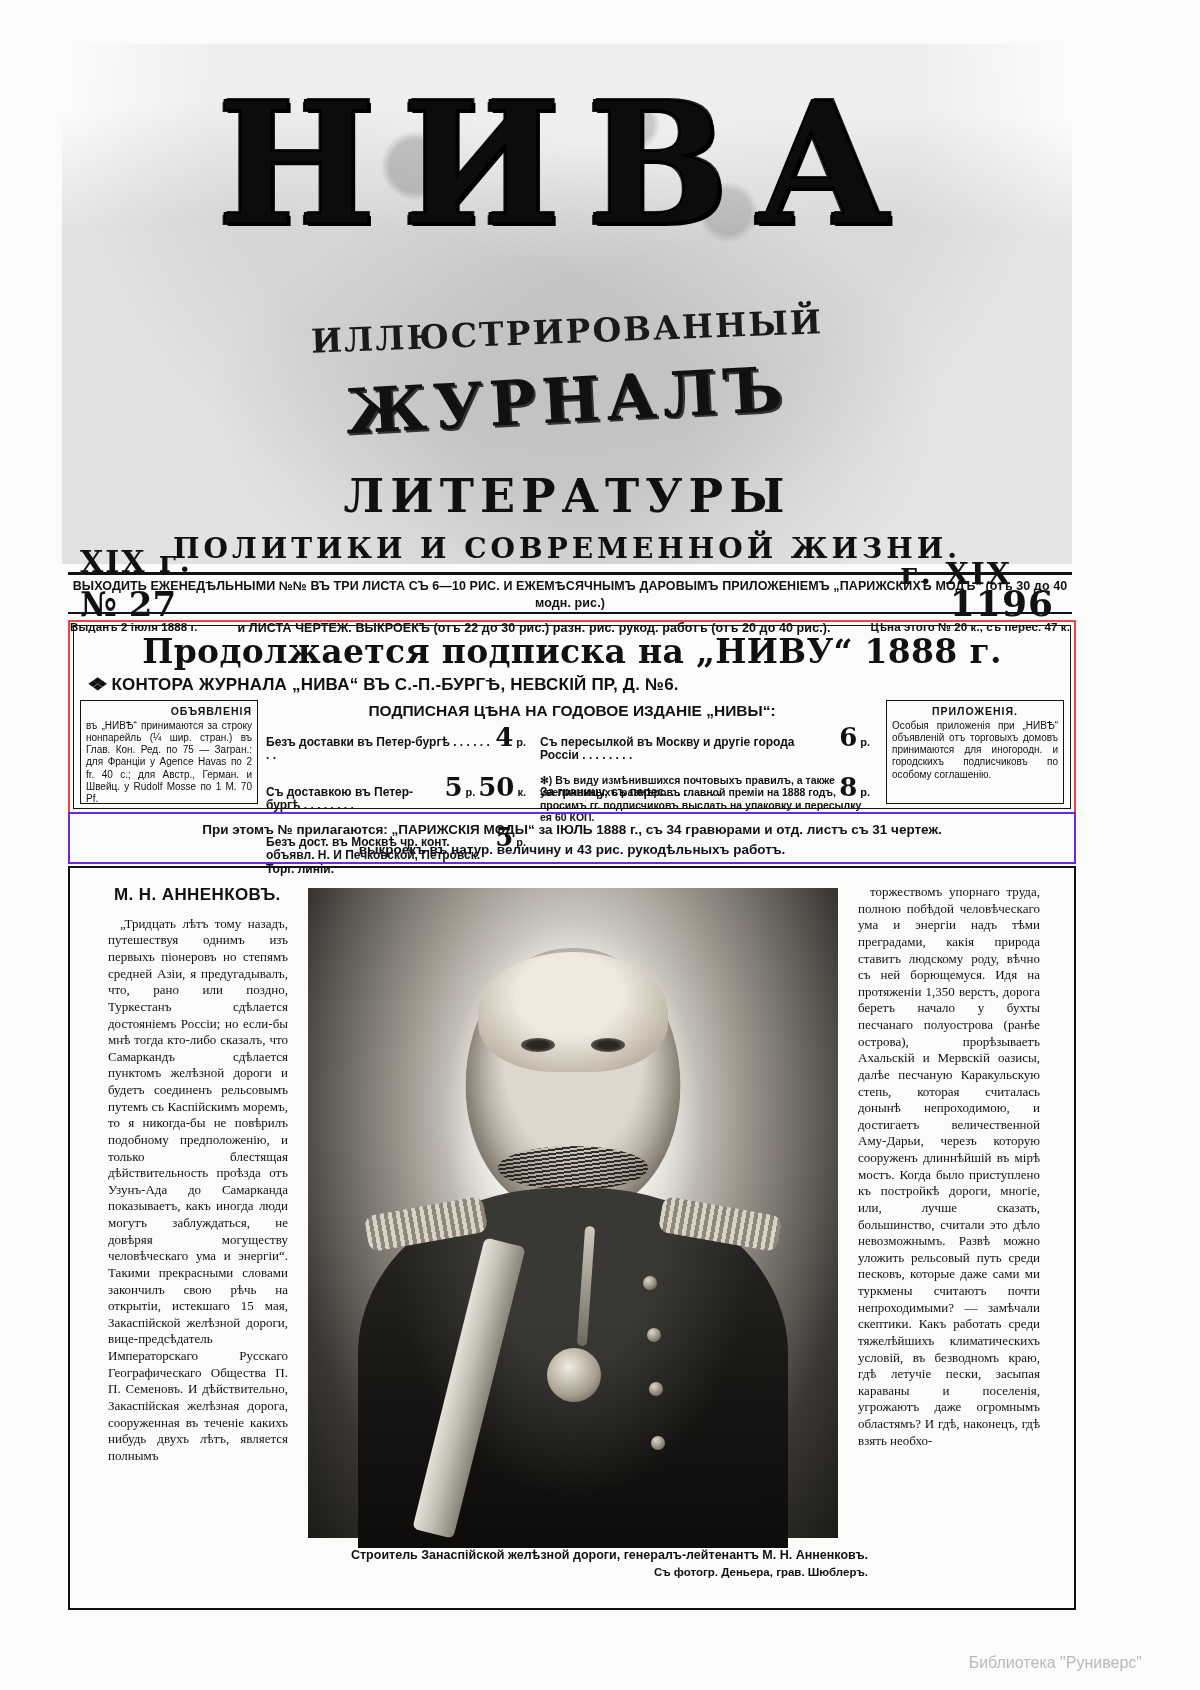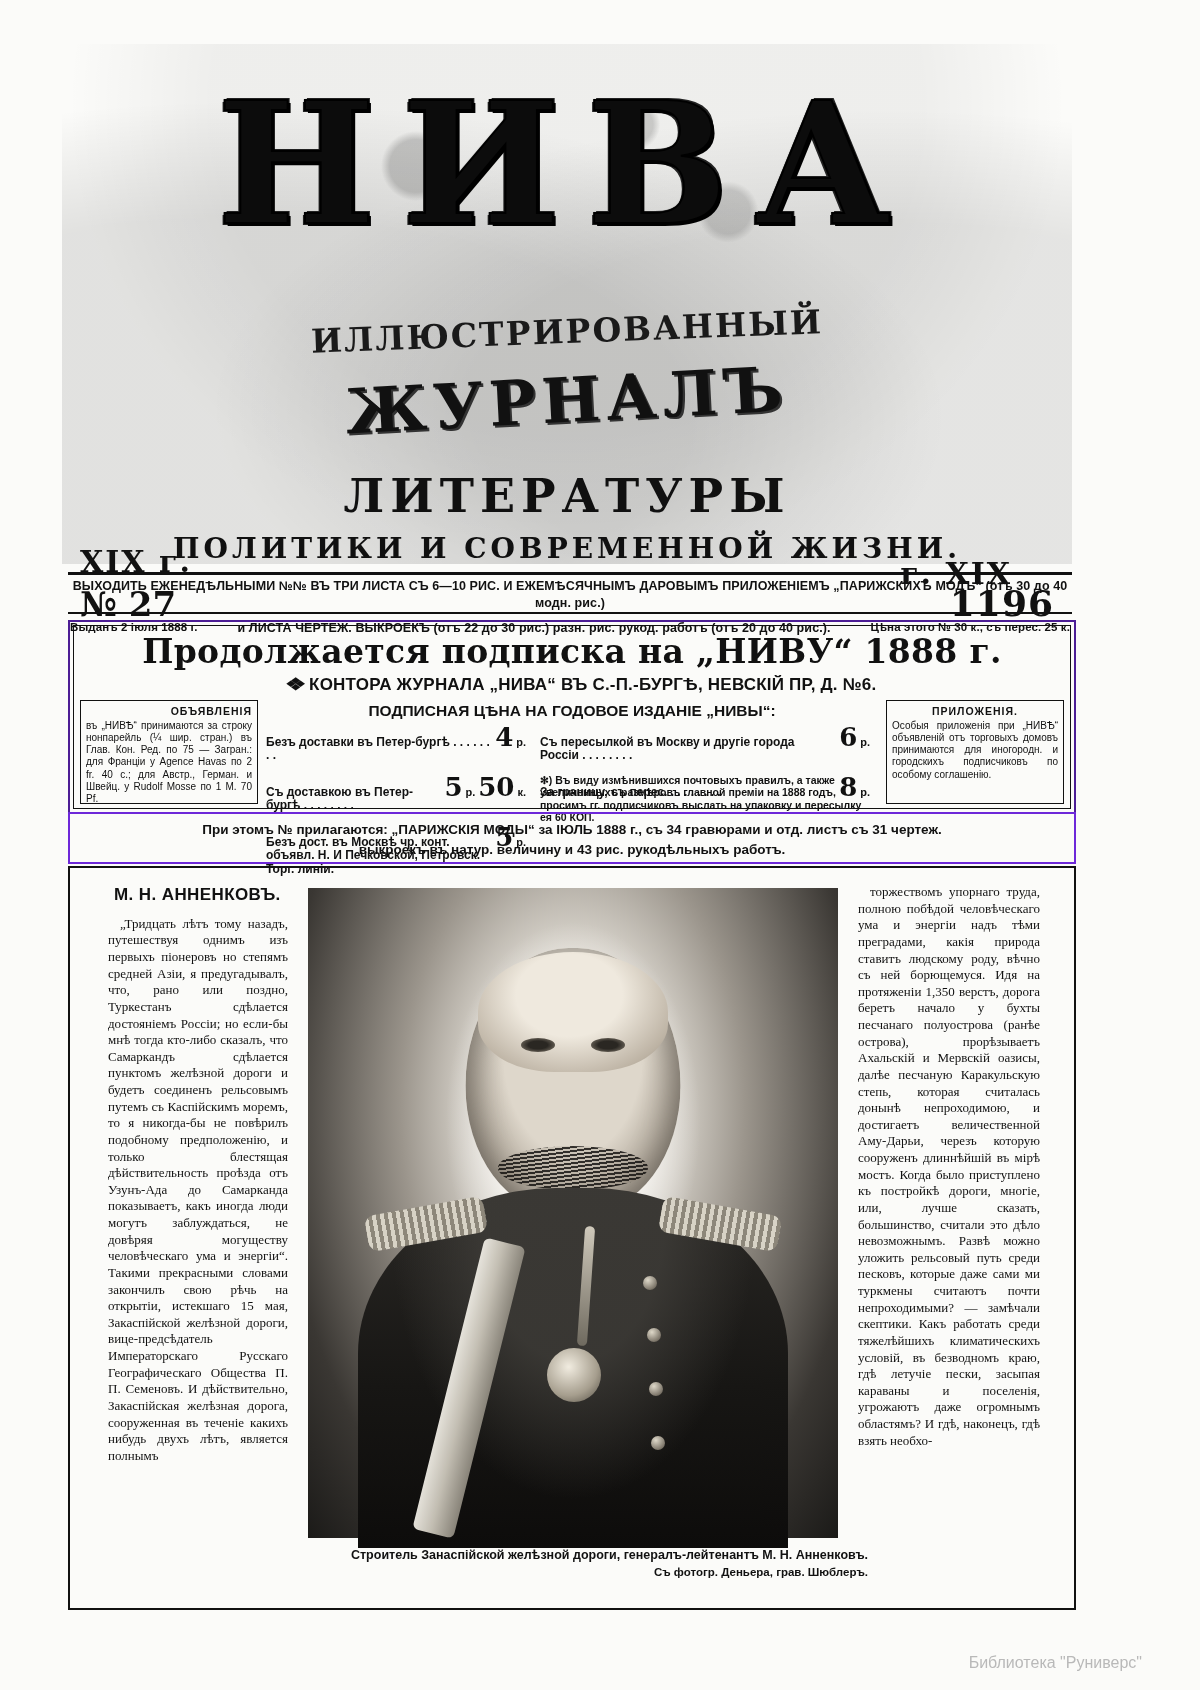--- a/index.html
+++ b/index.html
@@ -90,30 +90,30 @@
     line-height:1.35;
     letter-spacing:.1px;
   }
   .periodic .l2{display:flex;align-items:flex-start;margin-top:8px;font-weight:bold;}
   .periodic .l2 .mid{flex:1;text-align:center;}
   .periodic .l2 .side{white-space:nowrap;font-size:11.5px;}
 
   
   .subbox{
     position:absolute;left:68px;top:620px;width:1004px;height:190px;
-    border:2px solid #4c1d95;
+    border:2px solid #ef4444;
   }
   .subbox .inner{position:absolute;inset:3px;border:1px solid #111;}
   .subTitle{
     position:absolute;left:0;right:0;top:10px;text-align:center;
     font-family:"DejaVu Serif",serif;font-weight:bold;font-size:33px;
     letter-spacing:.3px;
   }
   .subOffice{
-    position:absolute;left:0;right:0;top:52px;text-align:center;
+    position:absolute;left:0;right:0;top:52px;text-align:left;
     font-family:"Liberation Sans",sans-serif;font-weight:bold;font-size:17px;
     letter-spacing:.2px;
     margin-left:20px;
   }
   .priceHead{
     position:absolute;left:185px;right:185px;top:80px;text-align:center;
     font-family:"Liberation Sans",sans-serif;font-weight:bold;font-size:15.5px;
   }
   .colAds{
     position:absolute;left:10px;top:78px;width:178px;height:104px;
@@ -270,21 +270,21 @@
   </div>
 
   <div class="rule" style="left:68px;top:572px;width:1004px;height:3px;"></div>
   <div class="rule" style="left:68px;top:612px;width:1004px;height:2px;"></div>
 
   <div class="periodic">
     <div>ВЫХОДИТЬ ЕЖЕНЕДѢЛЬНЫМИ №№ ВЪ ТРИ ЛИСТА СЪ 6—10 РИС. И ЕЖЕМѢСЯЧНЫМЪ ДАРОВЫМЪ ПРИЛОЖЕНІЕМЪ „ПАРИЖСКИХЪ МОДЪ“ (отъ 30 до 40 модн. рис.)</div>
     <div class="l2">
       <div class="side">Выданъ 2 іюля 1888 г.</div>
       <div class="mid">и ЛИСТА ЧЕРТЕЖ. ВЫКРОЕКЪ (отъ 22 до 30 рис.) разн. рис. рукод. работъ (отъ 20 до 40 рис.).</div>
-      <div class="side">Цѣна этого № 30 к., съ перес. 25 к.</div>
+      <div class="side">Цѣна этого № 20 к., съ перес. 47 к.</div>
     </div>
   </div>
 
   <div class="subbox">
     <div class="inner"></div>
 
     <div class="subTitle">Продолжается подписка на „НИВУ“ 1888 г.</div>
     <div class="subOffice">
       <span class="flourish">❖</span><span>КОНТОРА ЖУРНАЛА „НИВА“ ВЪ С.-П.-БУРГѢ, НЕВСКІЙ ПР, Д. №6.</span>
     </div>

